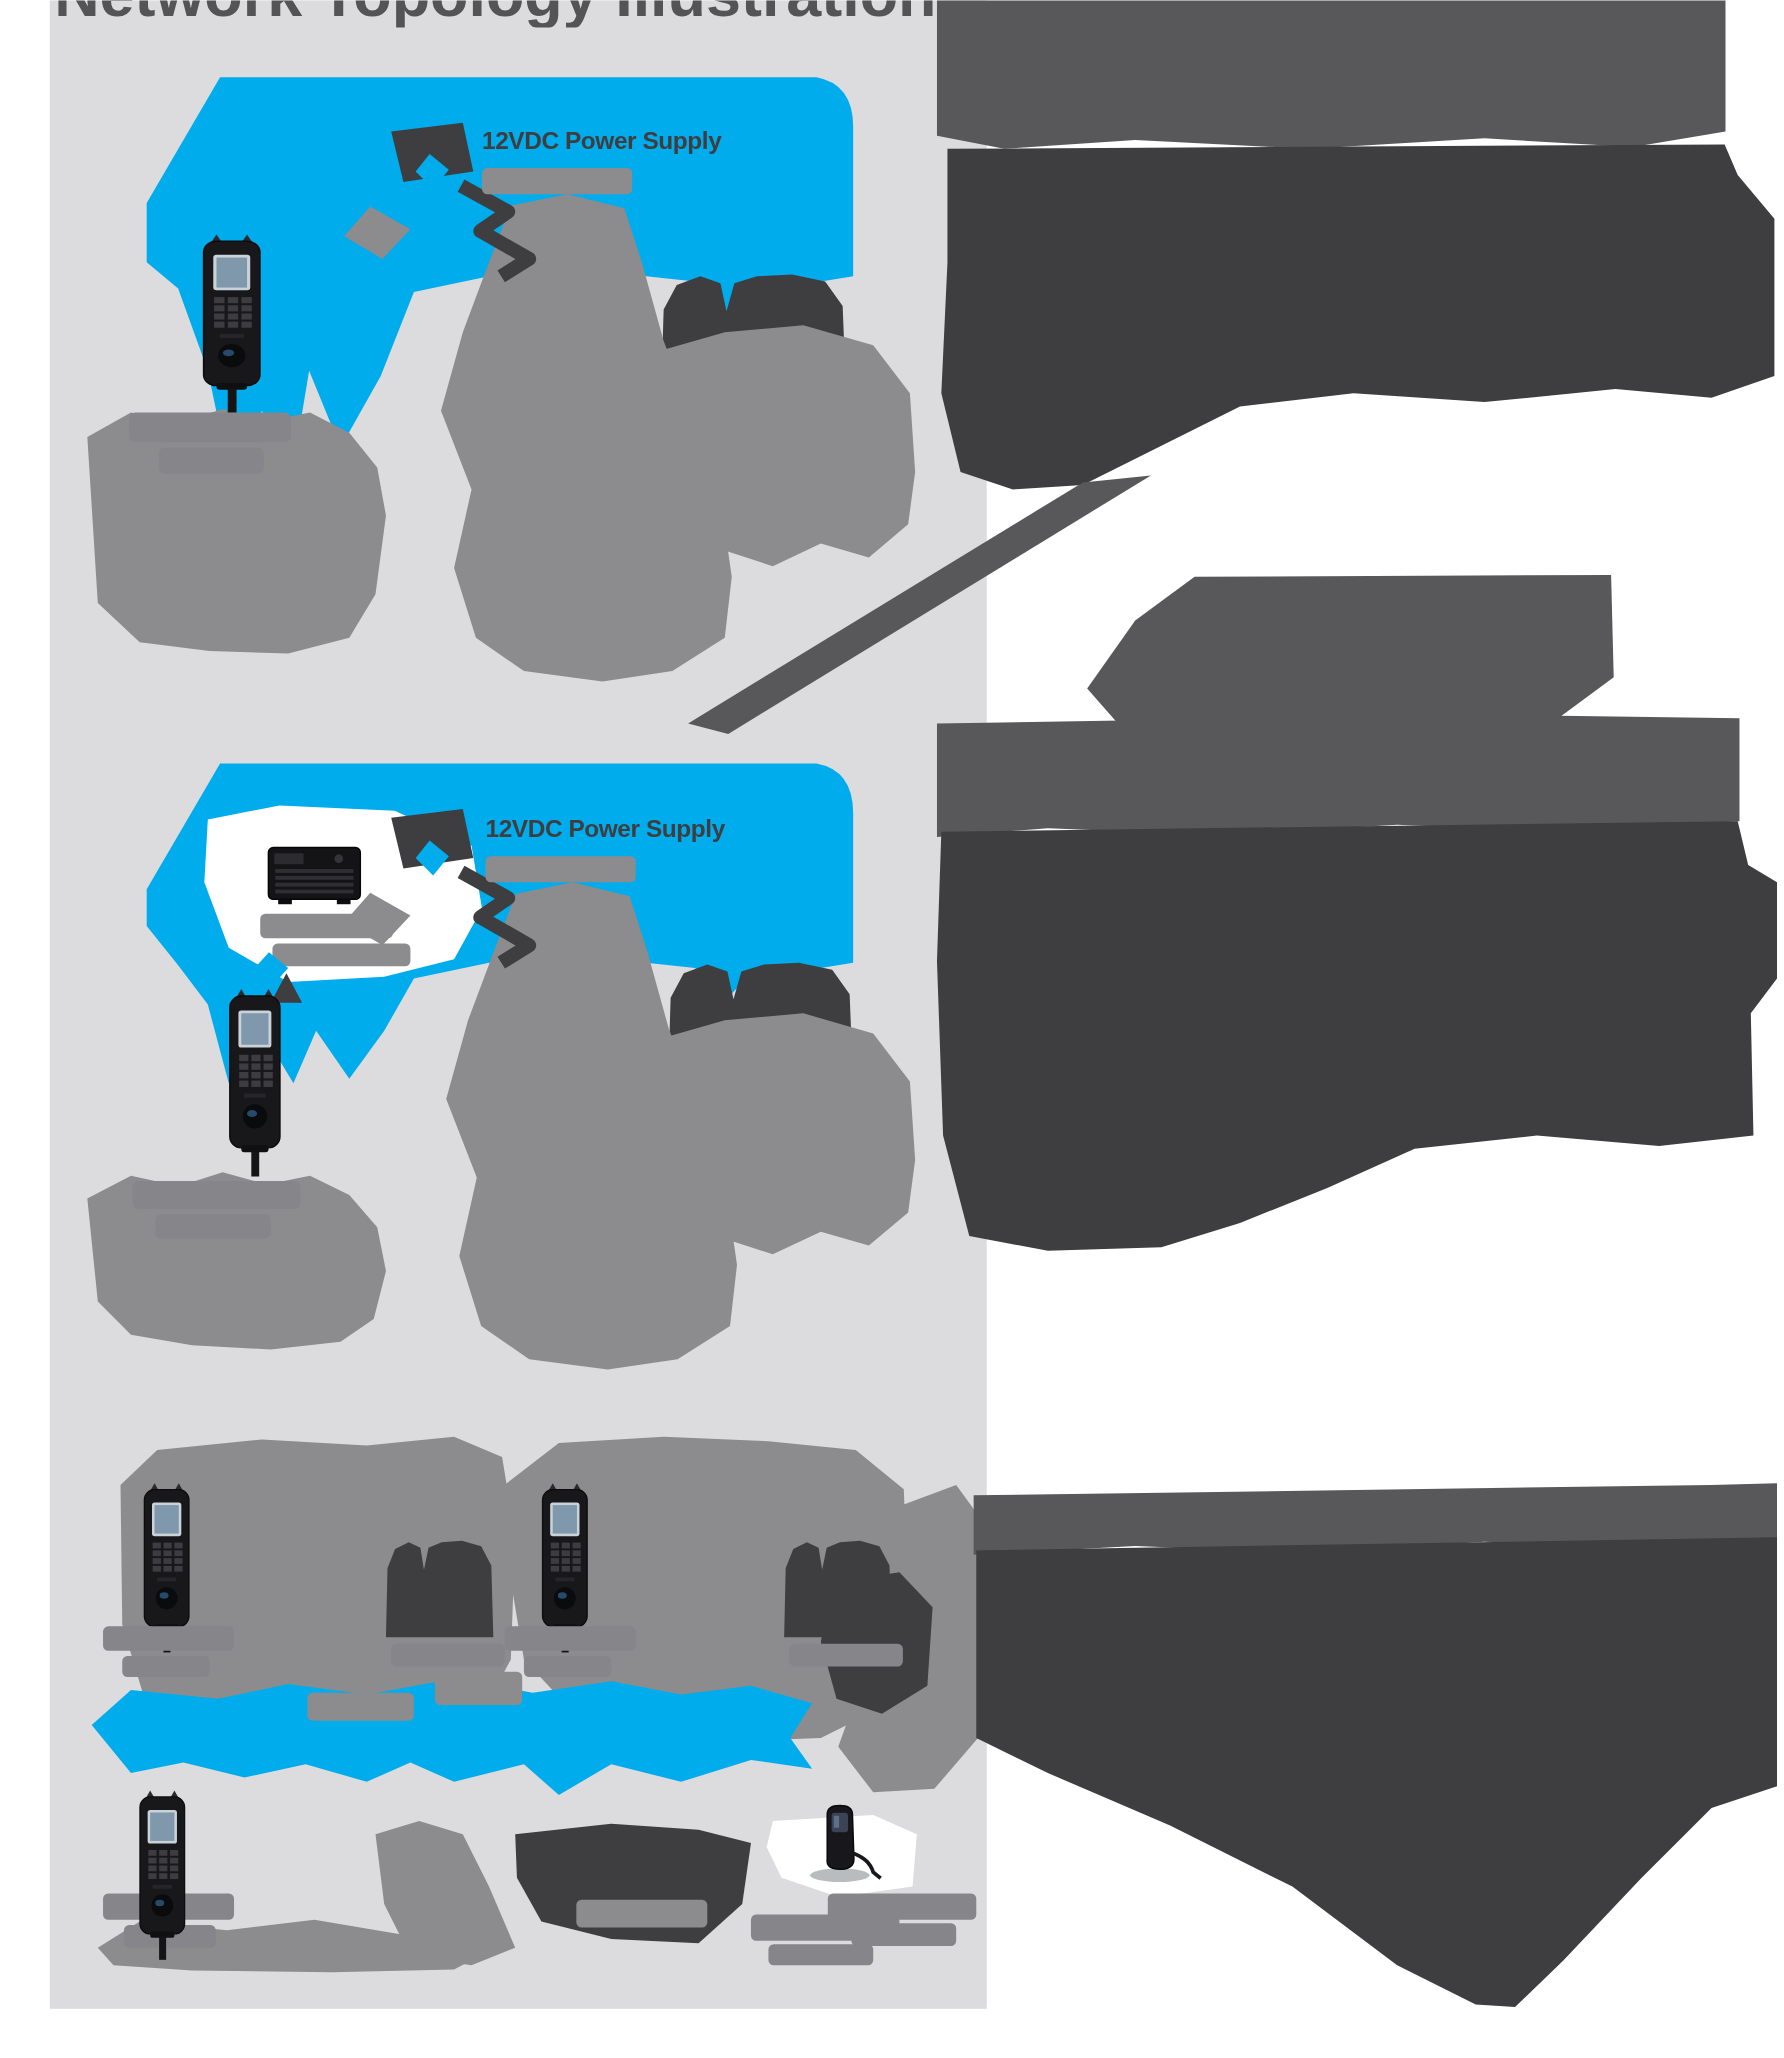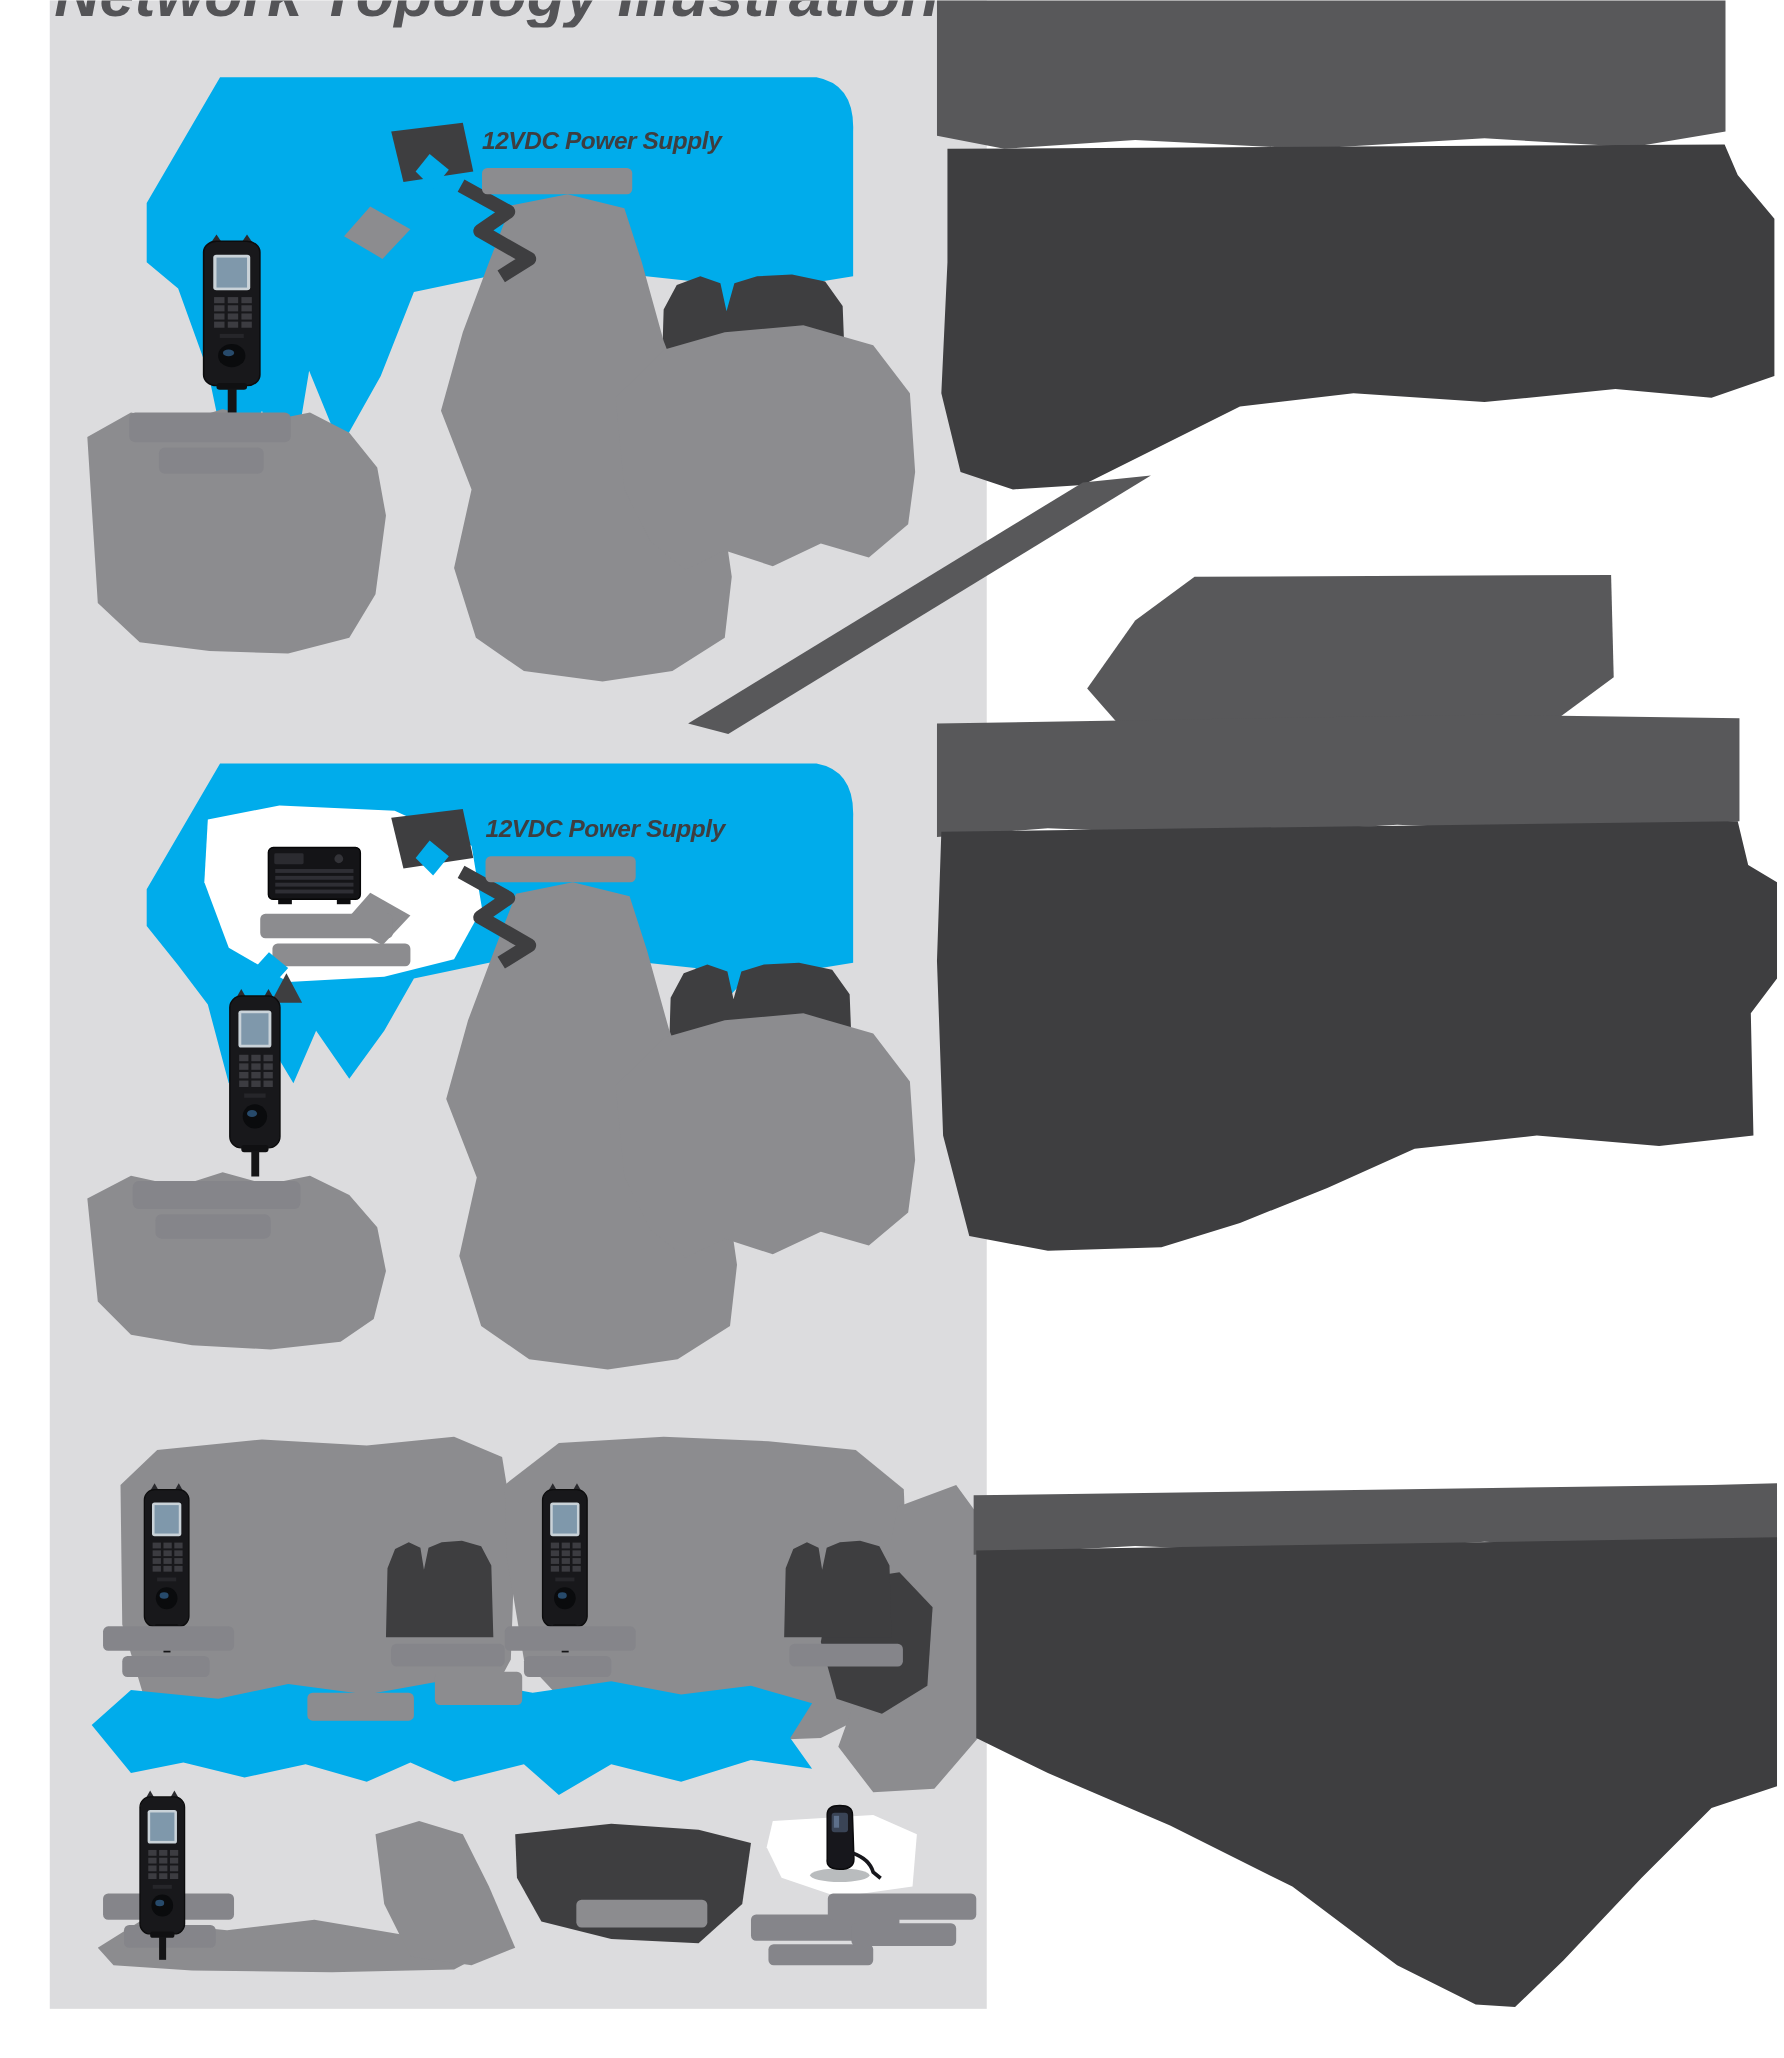--- a/index.html
+++ b/index.html
@@ -1,16 +1,16 @@
 <!DOCTYPE html>
 <html style="font-size:14px"><head>
 <meta charset="utf-8">
 <style>
   html,body{margin:0;padding:0;background:#ffffff;}
-  .canvas{position:relative;width:1784px;height:2059px;font-family:"Liberation Sans",sans-serif;overflow:hidden;font-style:italic;}
+  .canvas{position:relative;width:1784px;height:2059px;font-family:"Liberation Sans",sans-serif;overflow:hidden;}
   .canvas svg{position:absolute;left:0;top:0;}
   text{font-family:"Liberation Sans","DejaVu Sans",sans-serif;}
   .power-label{font-weight:bold;font-size:28px;letter-spacing:-0.5px;fill:#3e3e40;}
   .page-title{font-weight:bold;font-size:72px;fill:#545457;}
 </style>
 </head>
 <body>
 
 <div class="canvas">
 <svg width="1784" height="2059" viewBox="0 0 2043 2357">

